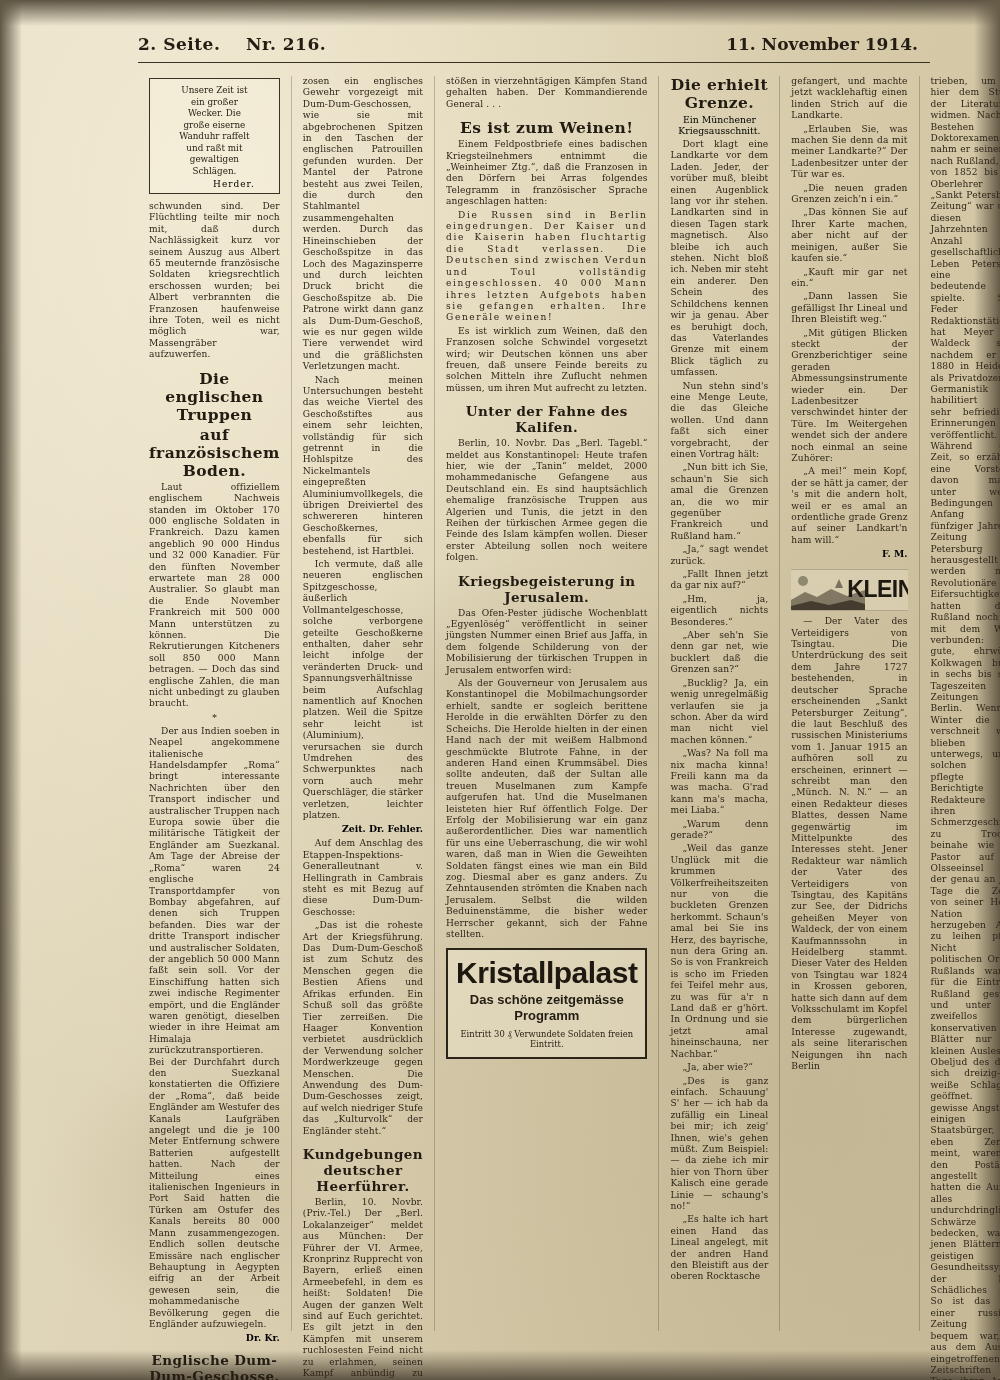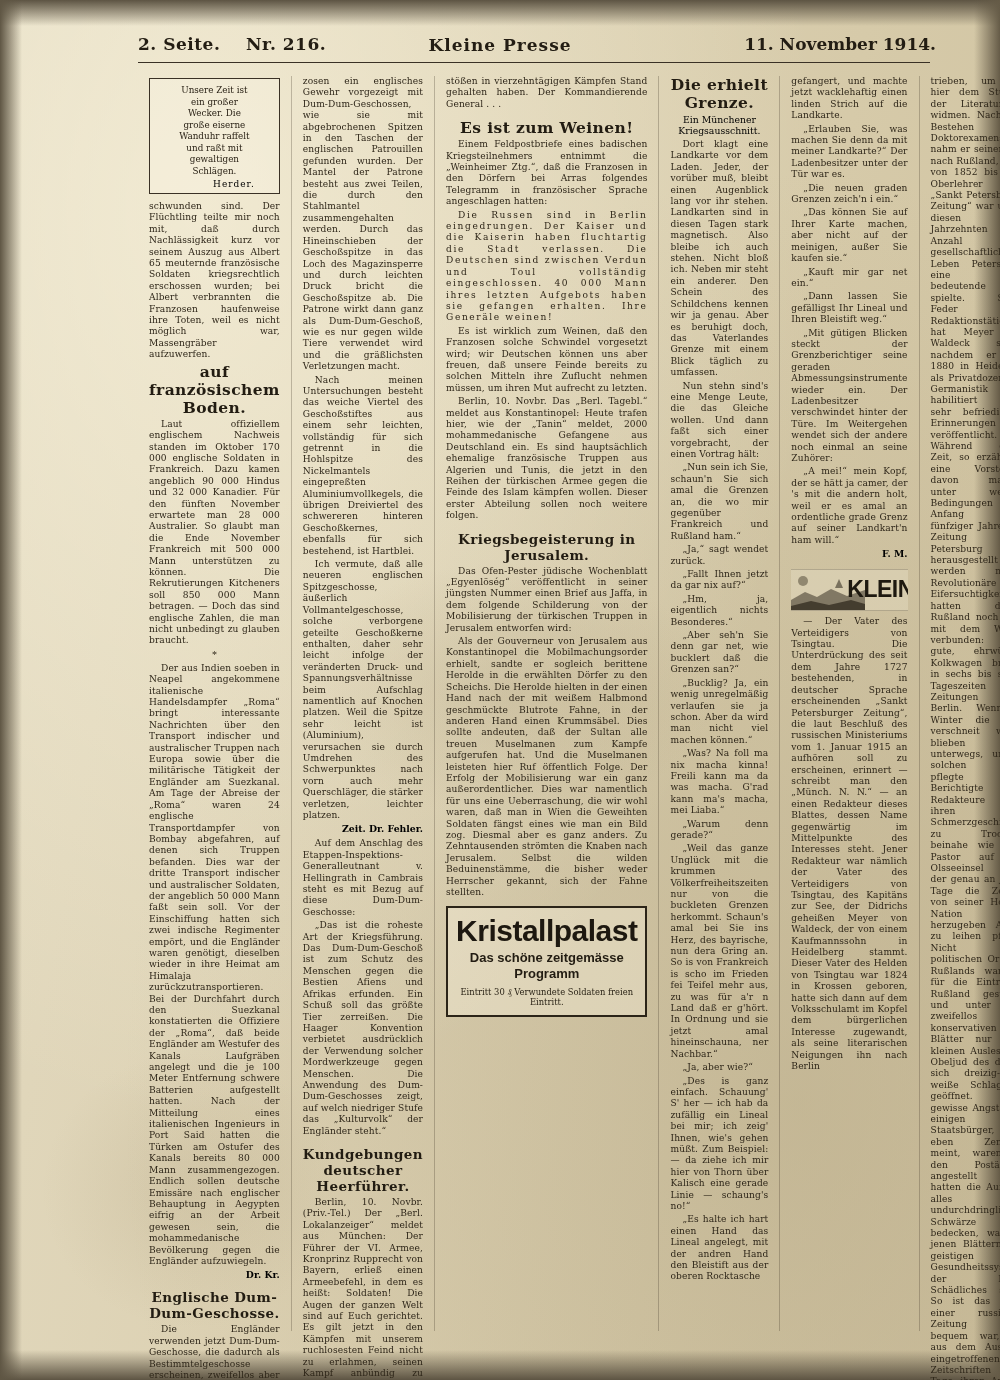--- a/index.html
+++ b/index.html
@@ -68,21 +68,21 @@
   }
   .mast-center {
     position: absolute; left: 0; right: 0; top: 5px;
     text-align: center;
     font-family: "DejaVu Serif", serif;
     font-weight: bold;
     font-size: 17px;
     letter-spacing: 1px;
   }
   .mast-right {
-    position: absolute; right: 36px; top: 4px;
+    position: absolute; right: 54px; top: 4px;
     font-family: "DejaVu Serif", serif;
     font-weight: bold;
     font-size: 17px;
   }
   .rule {
     position: absolute;
     left: 110px; right: 42px; top: 32px;
     border-top: 1.6px solid #3a3125;
   }
 
@@ -249,33 +249,33 @@
   <div class="stain1"></div>
   <div class="stain2"></div>
 
   <div class="sheet">
     <div class="masthead">
       <div class="mast-left">
         <span>2. Seite.</span>
         &nbsp;&nbsp;
         <span>Nr. 216.</span>
       </div>
-      <div class="mast-center">Kleine Presse</div>
       <div class="mast-right">11. November 1914.</div>
       <div class="rule"></div>
     </div>
 
     <div class="cols">
 
       <div class="col">
         <div class="motto">
           <div class="t">Unsere Zeit ist ein großer Wecker. Die große eiserne Wanduhr raffelt und raßt mit gewaltigen Schlägen.</div>
           <div class="a">Herder.</div>
         </div>
         <p class="noind">schwunden sind. Der Flüchtling teilte mir noch mit, daß durch Nachlässigkeit kurz vor seinem Auszug aus Albert 65 meuternde französische Soldaten kriegsrechtlich erschossen wurden; bei Albert verbrannten die Franzosen haufenweise ihre Toten, weil es nicht möglich war, Massengräber aufzuwerfen.</p>
+        <div class="hd hd1">Die englischen Truppen</div>
         <div class="hd hd1" style="margin-top:0">auf französischem Boden.</div>
         <p>Laut offiziellem englischem Nachweis standen im Oktober 170 000 englische Soldaten in Frankreich. Dazu kamen angeblich 90 000 Hindus und 32 000 Kanadier. Für den fünften November erwartete man 28 000 Australier. So glaubt man die Ende November Frankreich mit 500 000 Mann unterstützen zu können. Die Rekrutierungen Kitcheners soll 850 000 Mann betragen. — Doch das sind englische Zahlen, die man nicht unbedingt zu glauben braucht.</p>
         <div class="sep">*</div>
         <p>Der aus Indien soeben in Neapel angekommene italienische Handelsdampfer „Roma“ bringt interessante Nachrichten über den Transport indischer und australischer Truppen nach Europa sowie über die militärische Tätigkeit der Engländer am Suezkanal. Am Tage der Abreise der „Roma“ waren 24 englische Transportdampfer von Bombay abgefahren, auf denen sich Truppen befanden. Dies war der dritte Transport indischer und australischer Soldaten, der angeblich 50 000 Mann faßt sein soll. Vor der Einschiffung hatten sich zwei indische Regimenter empört, und die Engländer waren genötigt, dieselben wieder in ihre Heimat am Himalaja zurückzutransportieren. Bei der Durchfahrt durch den Suezkanal konstatierten die Offiziere der „Roma“, daß beide Engländer am Westufer des Kanals Laufgräben angelegt und die je 100 Meter Entfernung schwere Batterien aufgestellt hatten. Nach der Mitteilung eines italienischen Ingenieurs in Port Said hatten die Türken am Ostufer des Kanals bereits 80 000 Mann zusammengezogen. Endlich sollen deutsche Emissäre nach englischer Behauptung in Aegypten eifrig an der Arbeit gewesen sein, die mohammedanische Bevölkerung gegen die Engländer aufzuwiegeln.</p>
         <div class="sig">Dr. Kr.</div>
         <div class="hd hd2">Englische Dum-Dum-Geschosse.</div>
         <p>Die Engländer verwenden jetzt Dum-Dum-Geschosse, die dadurch als Bestimmtelgeschosse erscheinen, zweifellos aber Dum-Dum-Geschosse mit allen ihren schrecklichen Folgewirkungen sind. Der Münchener Professor der Chirurgie, Dr. Fehler, schreibt darüber den „Münchener N. N.“:</p>
 
       </div>
 
@@ -290,38 +290,39 @@
         <p>Berlin, 10. Novbr. (Priv.-Tel.) Der „Berl. Lokalanzeiger“ meldet aus München: Der Führer der VI. Armee, Kronprinz Rupprecht von Bayern, erließ einen Armeebefehl, in dem es heißt: Soldaten! Die Augen der ganzen Welt sind auf Euch gerichtet. Es gilt jetzt in den Kämpfen mit unserem ruchlosesten Feind nicht zu erlahmen, seinen Kampf anbündig zu brechen; schon jetzt ist märke. Es ergaben sich zahlreiche feindliche Offiziere und Mannschaften freiwillig, aber der größte entscheidende Schlag steht noch bevor, Ihr müßt darum aushalten bis ans Ende. Der Feind muß hinunter! Ihr müßt ausdauern, ihn nicht aus den Zähnen lassen! Wir müssen, wollen und werden siegen.</p>
 
       </div>
 
       <div class="col">
         <p class="noind">stößen in vierzehntägigen Kämpfen Stand gehalten haben. Der Kommandierende General . . .</p>
         <div class="hd hd1">Es ist zum Weinen!</div>
         <p>Einem Feldpostbriefe eines badischen Kriegsteilnehmers entnimmt die „Weinheimer Ztg.“, daß die Franzosen in den Dörfern bei Arras folgendes Telegramm in französischer Sprache angeschlagen hatten:</p>
         <p class="sp">Die Russen sind in Berlin eingedrungen. Der Kaiser und die Kaiserin haben fluchtartig die Stadt verlassen. Die Deutschen sind zwischen Verdun und Toul vollständig eingeschlossen. 40 000 Mann ihres letzten Aufgebots haben sie gefangen erhalten. Ihre Generäle weinen!</p>
         <p>Es ist wirklich zum Weinen, daß den Franzosen solche Schwindel vorgesetzt wird; wir Deutschen können uns aber freuen, daß unsere Feinde bereits zu solchen Mitteln ihre Zuflucht nehmen müssen, um ihren Mut aufrecht zu letzten.</p>
+        <div class="hd hd2">Unter der Fahne des Kalifen.</div>
         <p>Berlin, 10. Novbr. Das „Berl. Tagebl.“ meldet aus Konstantinopel: Heute trafen hier, wie der „Tanin“ meldet, 2000 mohammedanische Gefangene aus Deutschland ein. Es sind hauptsächlich ehemalige französische Truppen aus Algerien und Tunis, die jetzt in den Reihen der türkischen Armee gegen die Feinde des Islam kämpfen wollen. Dieser erster Abteilung sollen noch weitere folgen.</p>
         <div class="hd hd2">Kriegsbegeisterung in Jerusalem.</div>
         <p>Das Ofen-Pester jüdische Wochenblatt „Egyenlöség“ veröffentlicht in seiner jüngsten Nummer einen Brief aus Jaffa, in dem folgende Schilderung von der Mobilisierung der türkischen Truppen in Jerusalem entworfen wird:</p>
         <p>Als der Gouverneur von Jerusalem aus Konstantinopel die Mobilmachungsorder erhielt, sandte er sogleich berittene Herolde in die erwählten Dörfer zu den Scheichs. Die Herolde hielten in der einen Hand nach der mit weißem Halbmond geschmückte Blutrote Fahne, in der anderen Hand einen Krummsäbel. Dies sollte andeuten, daß der Sultan alle treuen Muselmanen zum Kampfe aufgerufen hat. Und die Muselmanen leisteten hier Ruf öffentlich Folge. Der Erfolg der Mobilisierung war ein ganz außerordentlicher. Dies war namentlich für uns eine Ueberraschung, die wir wohl waren, daß man in Wien die Geweihten Soldaten fängst eines wie man ein Bild zog. Diesmal aber es ganz anders. Zu Zehntausenden strömten die Knaben nach Jerusalem. Selbst die wilden Beduinenstämme, die bisher weder Herrscher gekannt, sich der Fahne stellten.</p>
 
         <div class="ad">
           <div class="brand">Kristallpalast</div>
           <div class="sub">Das schöne zeitgemässe Programm</div>
           <div class="fine">Eintritt 30 ₰   Verwundete Soldaten freien Eintritt.</div>
         </div>
       </div>
 
       <div class="col">
         <div class="hd hd1" style="margin-top:0">Die erhielt Grenze.</div>
         <div class="by">Ein Münchener Kriegsausschnitt.</div>
         <p>Dort klagt eine Landkarte vor dem Laden. Jeder, der vorüber muß, bleibt einen Augenblick lang vor ihr stehen. Landkarten sind in diesen Tagen stark magnetisch. Also bleibe ich auch stehen. Nicht bloß ich. Neben mir steht ein anderer. Den Schein des Schildchens kennen wir ja genau. Aber es beruhigt doch, das Vaterlandes Grenze mit einem Blick täglich zu umfassen.</p>
         <p>Nun stehn sind's eine Menge Leute, die das Gleiche wollen. Und dann faßt sich einer vorgebracht, der einen Vortrag hält:</p>
-        <p>„Nun sein ich Sie, schaun'n Sie sich amal die Grenzen an, die wo mir gegenüber Frankreich und Rußland ham.“</p>
+        <p>„Nun bitt ich Sie, schaun'n Sie sich amal die Grenzen an, die wo mir gegenüber Frankreich und Rußland ham.“</p>
         <p>„Ja,“ sagt wendet zurück.</p>
         <p>„Fallt Ihnen jetzt da gar nix auf?“</p>
         <p>„Hm, ja, eigentlich nichts Besonderes.“</p>
         <p>„Aber seh'n Sie denn gar net, wie bucklert daß die Grenzen san?“</p>
         <p>„Bucklig? Ja, ein wenig unregelmäßig verlaufen sie ja schon. Aber da wird man nicht viel machen können.“</p>
         <p>„Was? Na foll ma nix macha kinna! Freili kann ma da was macha. G'rad kann ma's macha, mei Liaba.“</p>
         <p>„Warum denn gerade?“</p>
         <p>„Weil das ganze Unglück mit die krummen Völkerfreiheitszeiten nur von die buckleten Grenzen herkommt. Schaun's amal bei Sie ins Herz, des bayrische, nun dera Gring an. So is von Frankreich is scho im Frieden fei Teifel mehr aus, zu was für a'r n Land daß er g'hört. In Ordnung und sie jetzt amal hineinschauna, ner Nachbar.“</p>
         <p>„Ja, aber wie?“</p>
         <p>„Des is ganz einfach. Schauung' S' her — ich hab da zufällig ein Lineal bei mir; ich zeig' Ihnen, wie's gehen müßt. Zum Beispiel: — da ziehe ich mir hier von Thorn über Kalisch eine gerade Linie — schaung's no!“</p>

